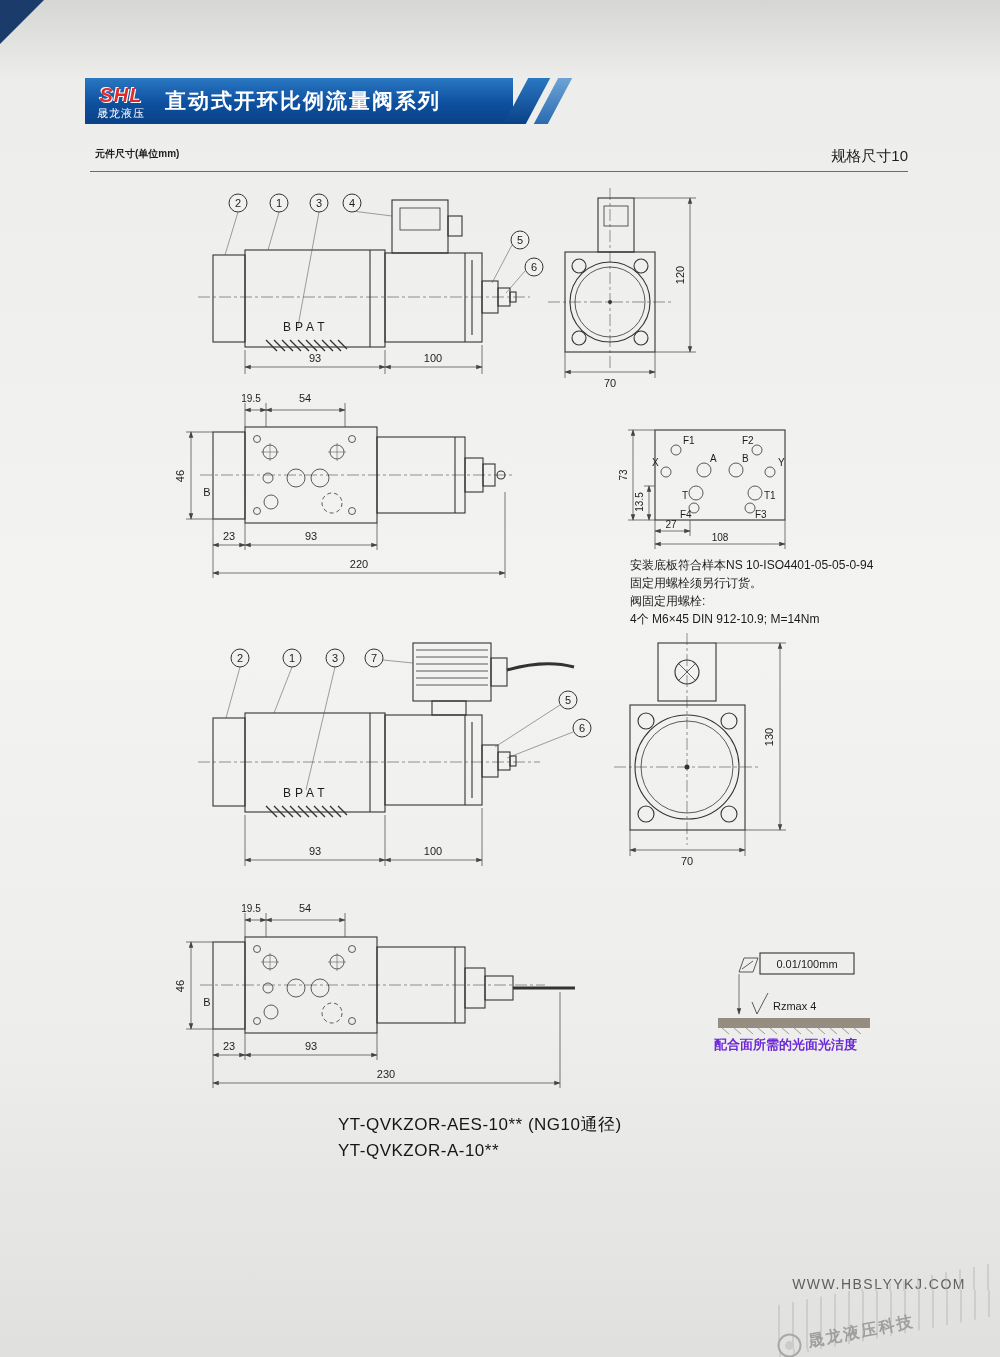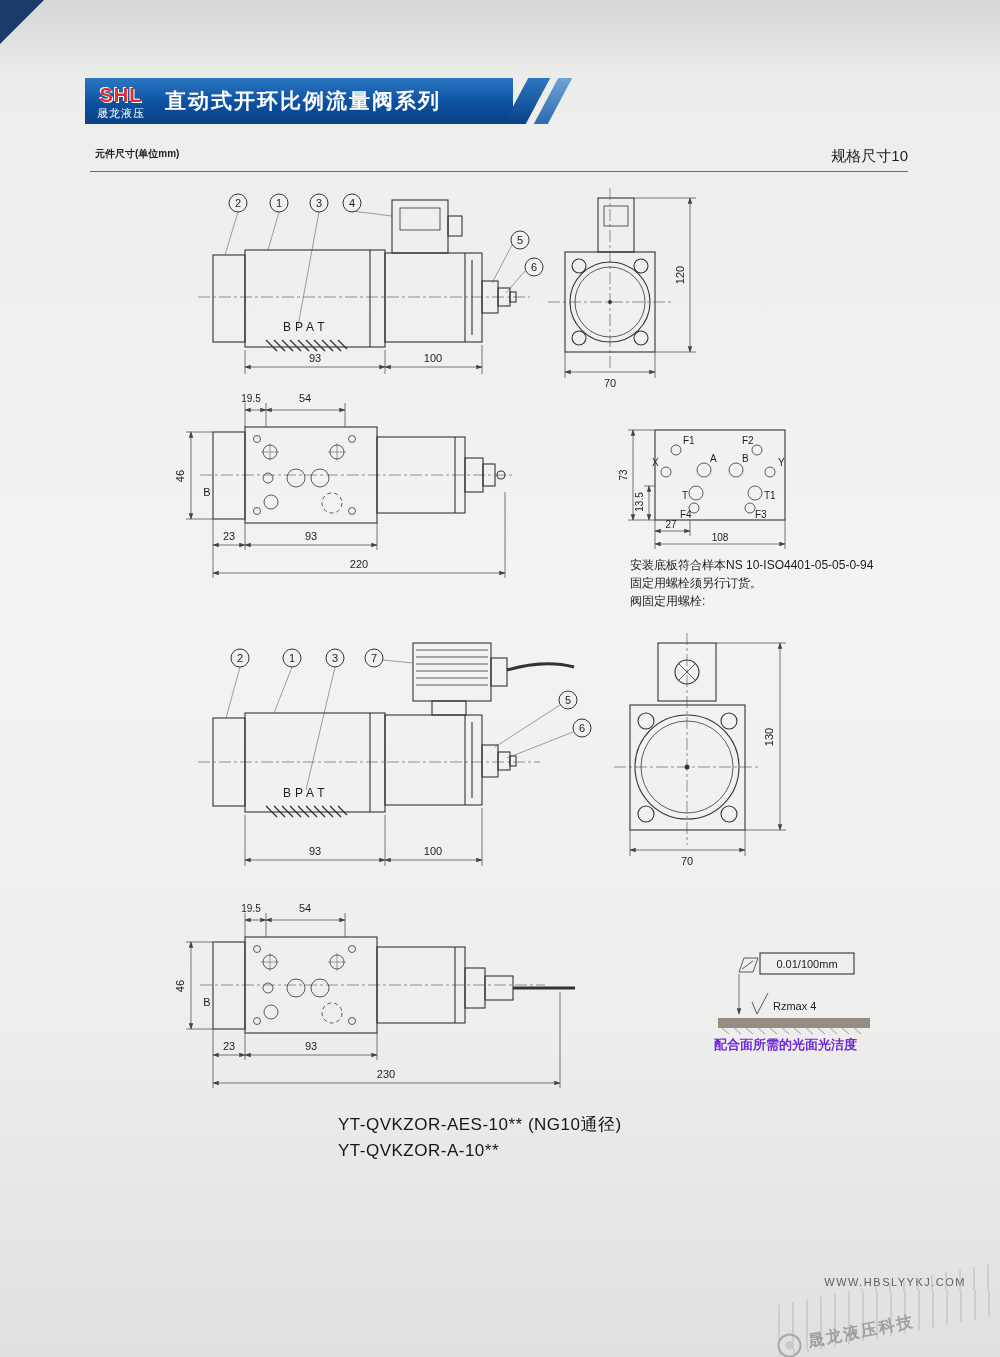--- a/index.html
+++ b/index.html
@@ -16,21 +16,21 @@
     border-top:44px solid #1b3c6b; border-right:44px solid transparent;
   }
   
   .header-band{
     position:absolute; left:85px; top:78px; width:428px; height:46px;
     background:linear-gradient(180deg,#2a77c2 0%,#0d509f 55%,#0a4186 100%);
     display:flex; align-items:center;
   }
   .logo{ width:72px; text-align:center; line-height:1; padding-top:2px; }
   .logo-mark{
-    font-weight:bold; font-size:20px; color:#e02b2b;
+    font-style:italic; font-weight:bold; font-size:20px; color:#e02b2b;
     text-shadow:1px 1px 0 #fff, -1px -1px 0 #fff;
     letter-spacing:1px;
   }
   .logo-sub{ font-size:11px; color:#fff; margin-top:3px; letter-spacing:1px; }
   .header-title{
     font-size:21px; font-weight:bold; color:#fff; letter-spacing:2px; padding-left:8px;
   }
   .slash{ position:absolute; top:78px; height:46px; transform:skewX(-28deg); }
   .slash1{ left:516px; width:22px; background:linear-gradient(180deg,#2a77c2,#0a4186); }
   .slash2{ left:546px; width:14px; background:linear-gradient(180deg,#6ea4d6,#2a6ab0); }
@@ -52,21 +52,21 @@
   .porttxt{ font-size:10px; fill:#1d1d1d; }
   .callout-c{ fill:#f1f1ef; stroke:#333; stroke-width:1; }
   .callout-t{ font-size:11px; fill:#1d1d1d; text-anchor:middle; }
   .bodytxt{ font-size:12px; fill:#1d1d1d; letter-spacing:4px; }
   
   .abs{ position:absolute; }
   .notes{ left:630px; top:556px; width:300px; font-size:12px; line-height:1.5; color:#1b1b1b; }
   .finish-caption{ left:714px; top:1036px; font-size:13px; font-weight:bold; color:#6d28d9; }
   .models{ left:338px; top:1112px; font-size:17px; color:#161616; letter-spacing:0.5px; line-height:1.55; }
   .parts{ left:243px; top:1178px; font-size:14px; color:#161616; line-height:1.95; white-space:pre; }
-  .footer-url{ right:34px; top:1276px; font-size:11px; color:#5f5f5f; letter-spacing:1.5px; }
+  .footer-url{ right:34px; top:1276px; font-size:14px; color:#5f5f5f; letter-spacing:1.5px; }
   
   .watermark{ position:absolute; left:772px; top:1288px; width:236px; height:80px; transform:rotate(-11deg); opacity:0.8; }
   .wm-lines{ position:absolute; left:0; top:-4px; width:230px; height:52px;
              background:repeating-linear-gradient(100deg, transparent 0 12px, #b3b3b3 12px 14px); opacity:.55; }
   .wm-row{ position:absolute; left:4px; top:26px; display:flex; align-items:center; gap:7px; }
   .wm-circle{ width:24px; height:24px; border:2px solid #9a9a9a; border-radius:50%; display:inline-block;
               background:radial-gradient(circle at 50% 50%, #c7c7c7 0 30%, transparent 31%); }
   .wm-text{ font-size:16px; font-weight:bold; color:#8f8f8f; letter-spacing:2px; }
 </style>
 </head>
@@ -428,20 +428,21 @@
     <text class="dimtxt" x="773" y="1010">Rzmax 4</text>
     <rect x="718" y="1018" width="152" height="10" fill="#968d82"></rect>
     <path class="thin" d="M722 1028 l7 6 M734 1028 l7 6 M746 1028 l7 6 M758 1028 l7 6 M770 1028 l7 6 M782 1028 l7 6 M794 1028 l7 6 M806 1028 l7 6 M818 1028 l7 6 M830 1028 l7 6 M842 1028 l7 6 M854 1028 l7 6"></path>
   </g>
 </svg>
 
 <div class="abs notes">
   <div>安装底板符合样本NS 10-ISO4401-05-05-0-94</div>
   <div>固定用螺栓须另行订货。</div>
   <div>阀固定用螺栓:</div>
+  <div>4个 M6×45 DIN 912-10.9; M=14Nm</div>
 </div>
 
 <div class="abs finish-caption">配合面所需的光面光洁度</div>
 
 <div class="abs models">
   <div>YT-QVKZOR-AES-10** (NG10通径)</div>
   <div>YT-QVKZOR-A-10**</div>
 </div>
 
 <div class="abs parts">

